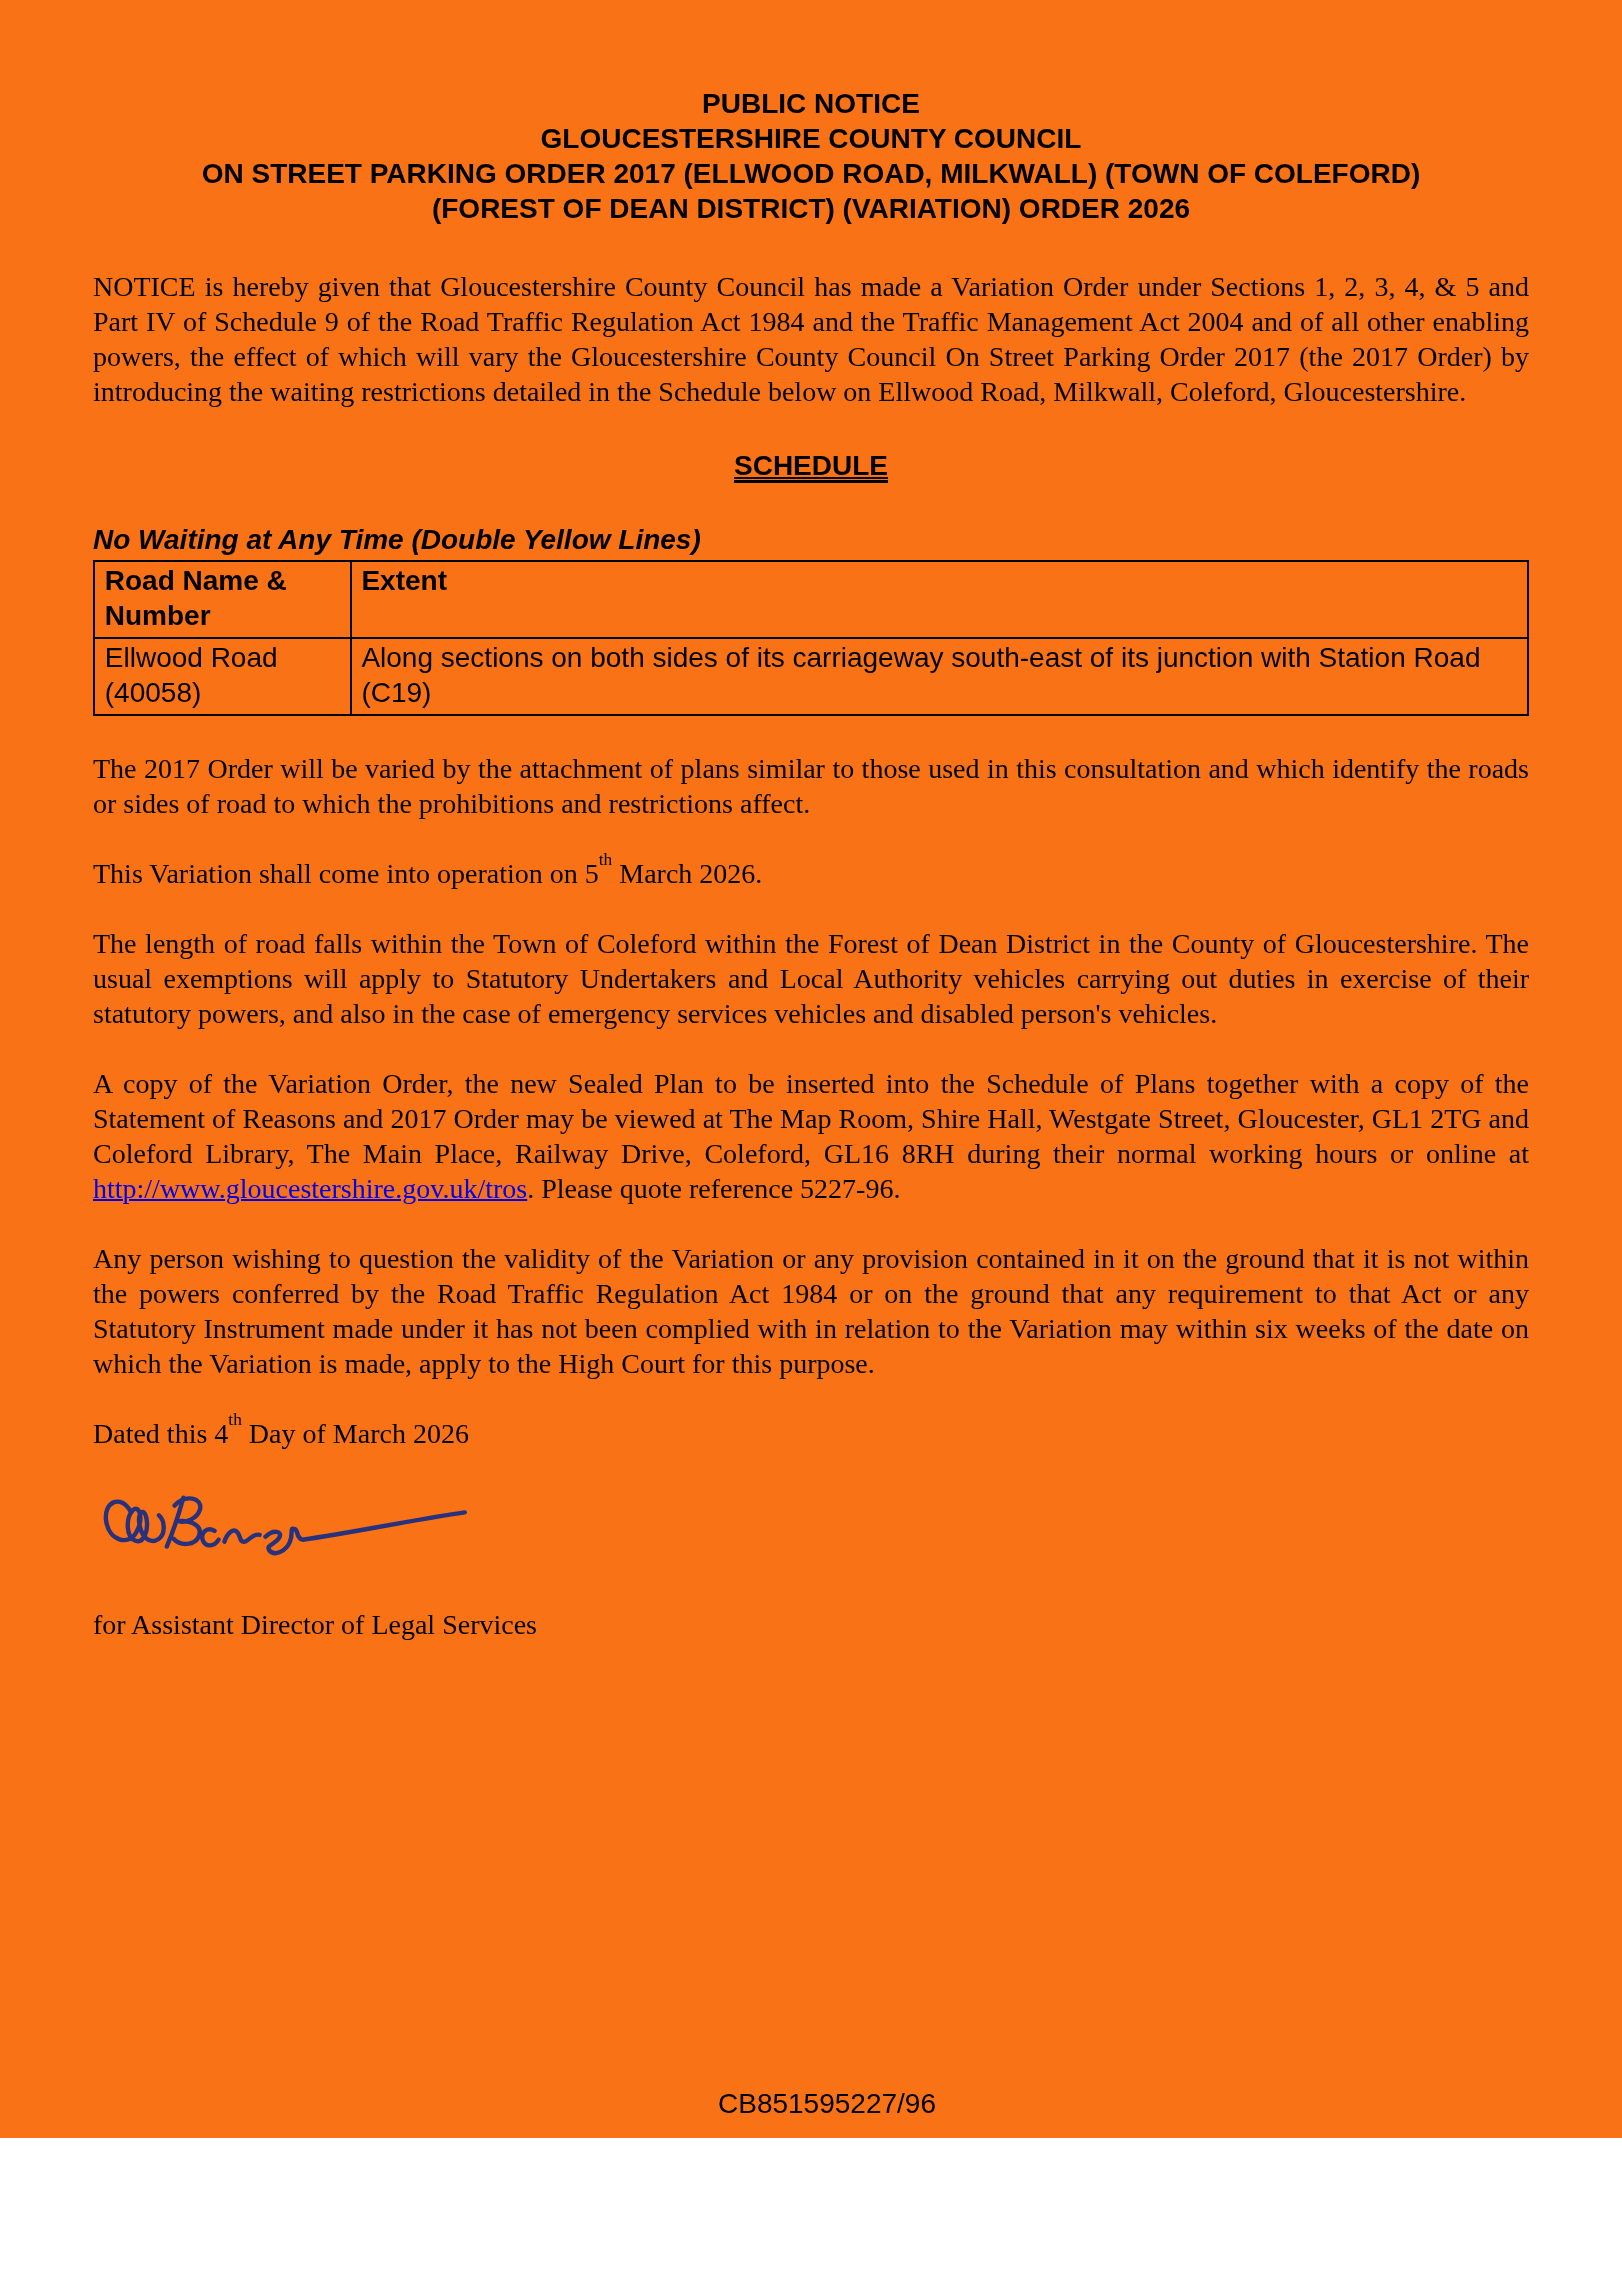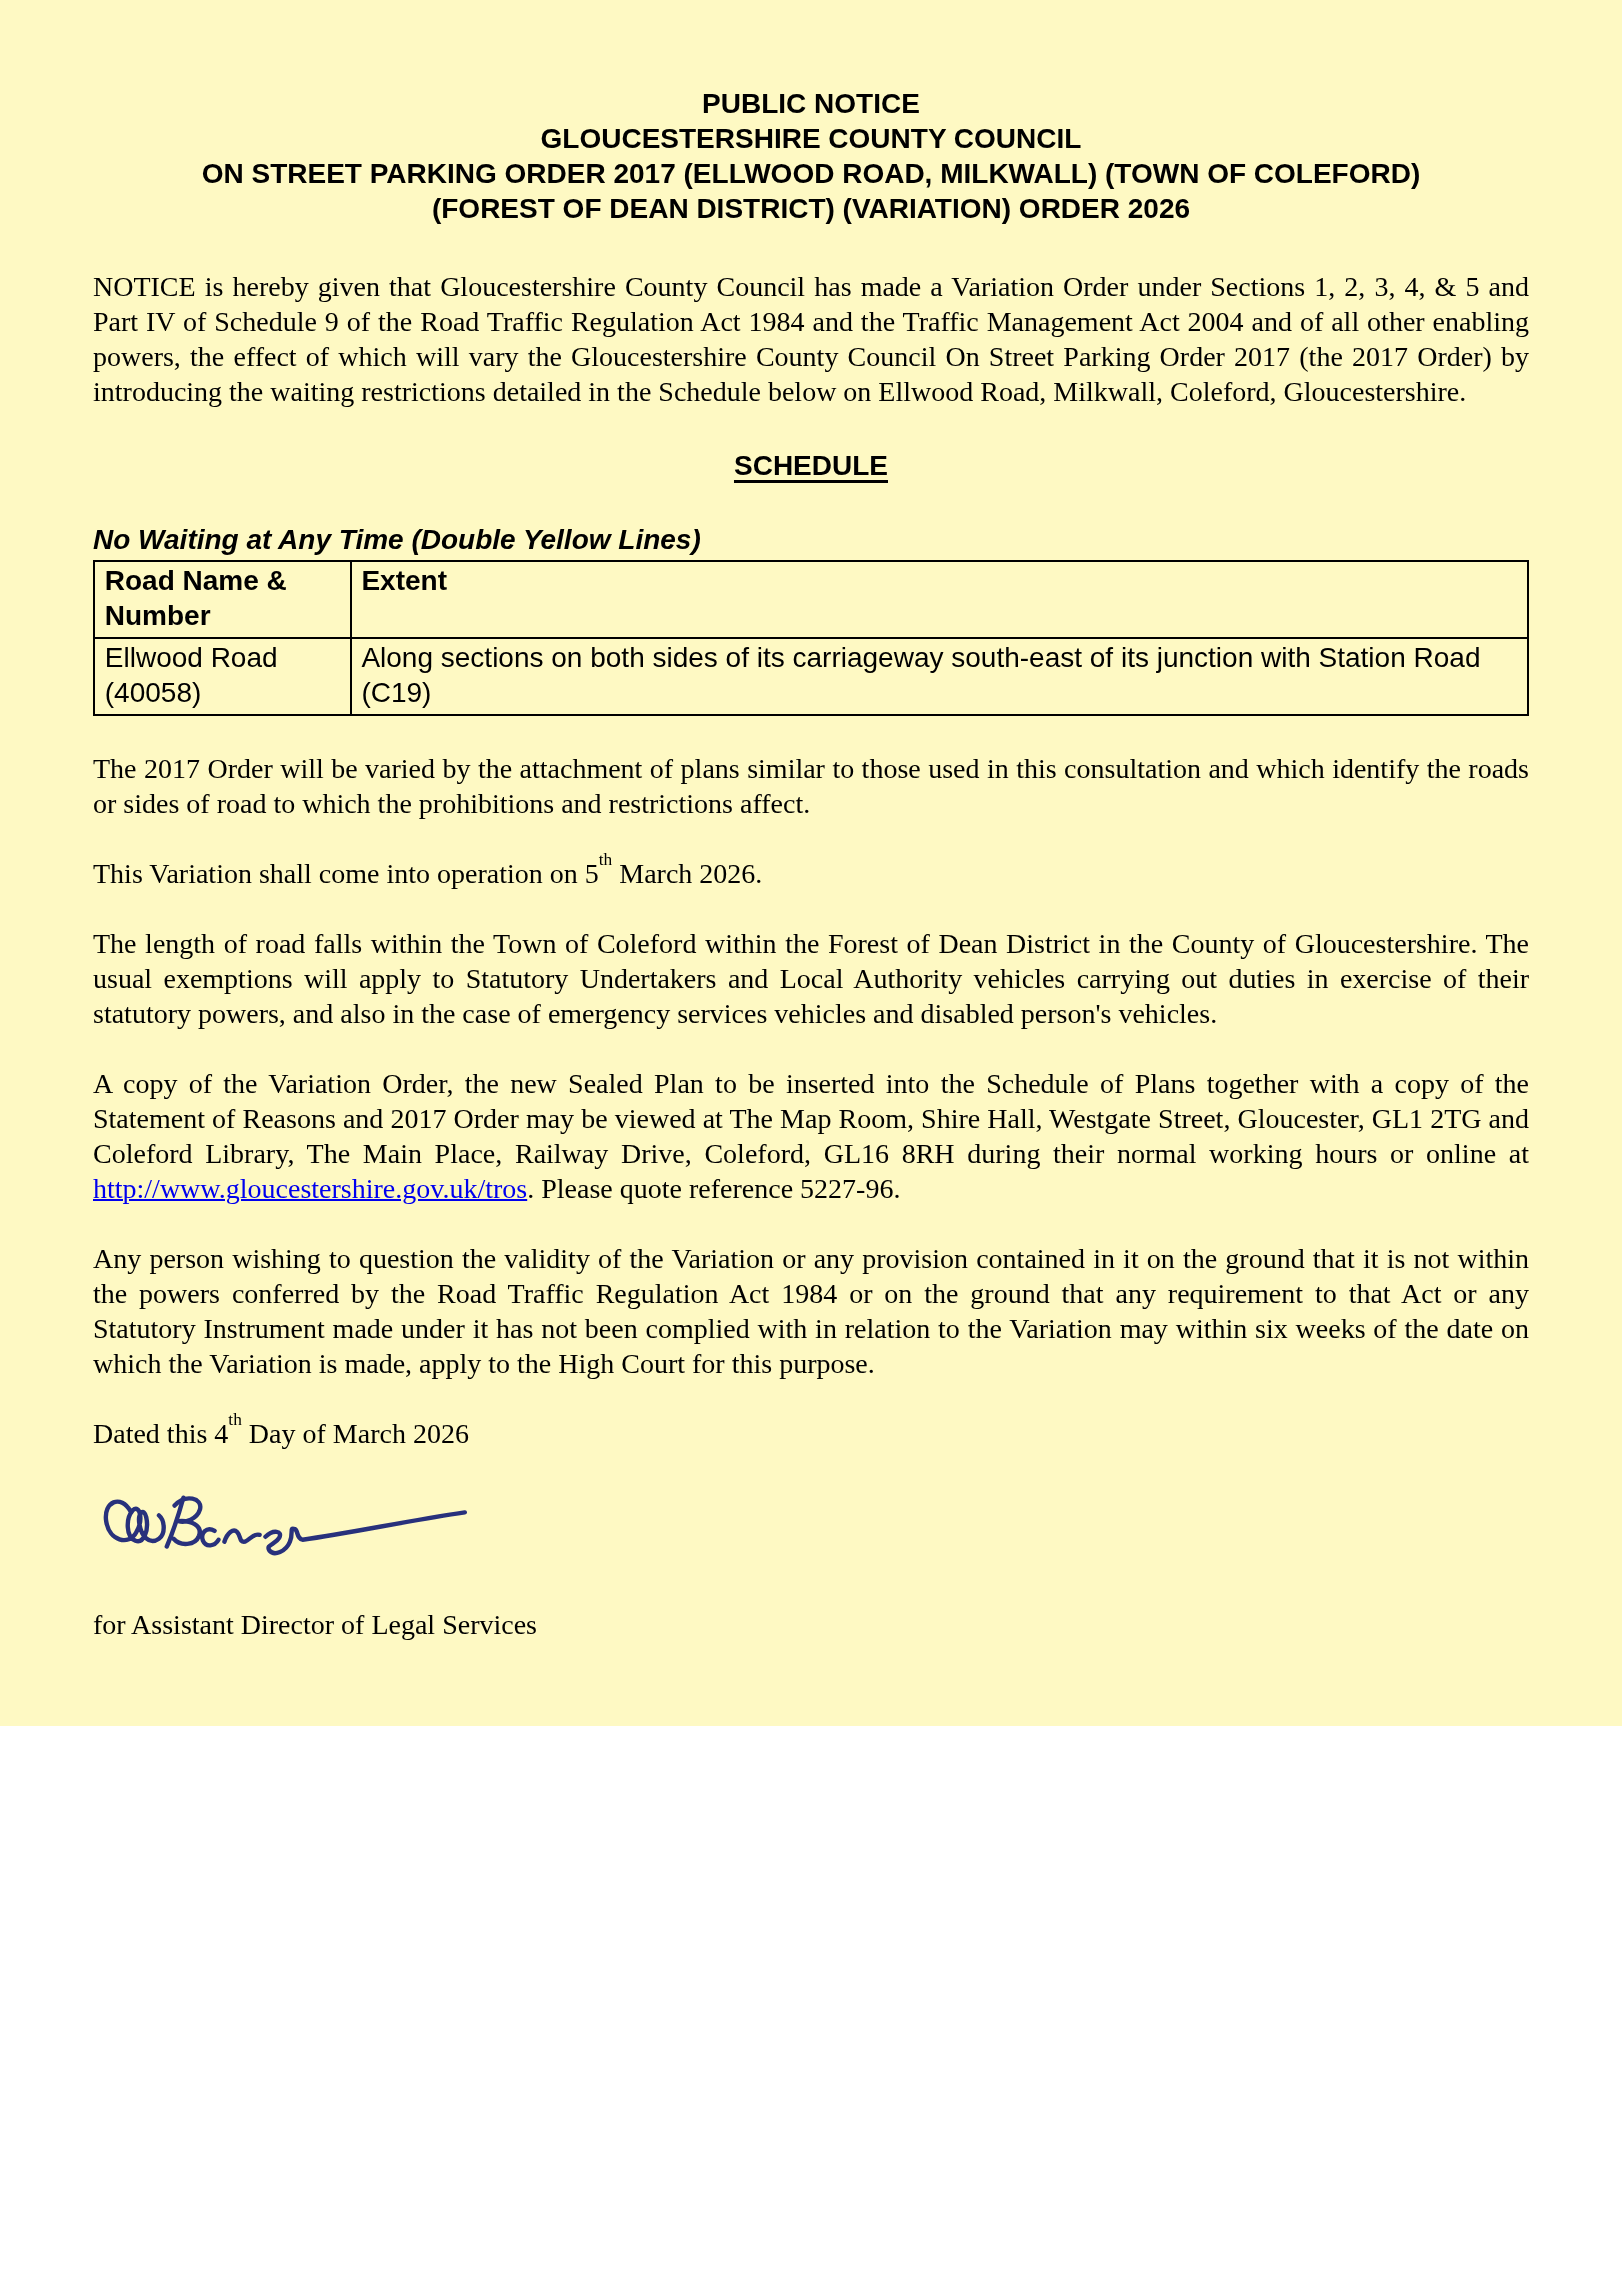--- a/index.html
+++ b/index.html
@@ -1,31 +1,31 @@
 <!DOCTYPE html>
 <html><head>
 <meta charset="utf-8">
 <style>
   html,body{margin:0;padding:0;background:#ffffff;}
   .page{
     position:relative;
-    width:1622px;height:1726px;
-    background:#fef9c3;
+    width:1622px;height:2138px;
+    background:#f97316;
     color:#000000;
     font-family:"Liberation Sans", sans-serif;
     font-size:28px;
     line-height:35px;
     overflow:hidden;
   }
   .content{padding:86px 93px 0 93px;}
   .title-block{text-align:center;font-weight:bold;margin-bottom:41px;}
   .title-line{white-space:nowrap;}
   p.body{ text-align:justify; margin:35px 0;font-family:Liberation Serif, serif; }
   p.first{margin-top:43px;}
-  .schedule-heading{text-align:center;font-weight:bold;margin:39px 0 39px 0;}
+  .schedule-heading{text-align:center;font-weight:bold;margin:39px 0 39px 0;text-decoration:underline;}
   .schedule-heading span{
     text-decoration:underline;
     text-decoration-thickness:2.9px;
     text-underline-offset:4.9px;
   }
   .subheading{font-weight:bold;font-style:italic;margin:39px 0 3px 0;}
   table.schedule{
     width:100%;
     border-collapse:collapse;
   }

